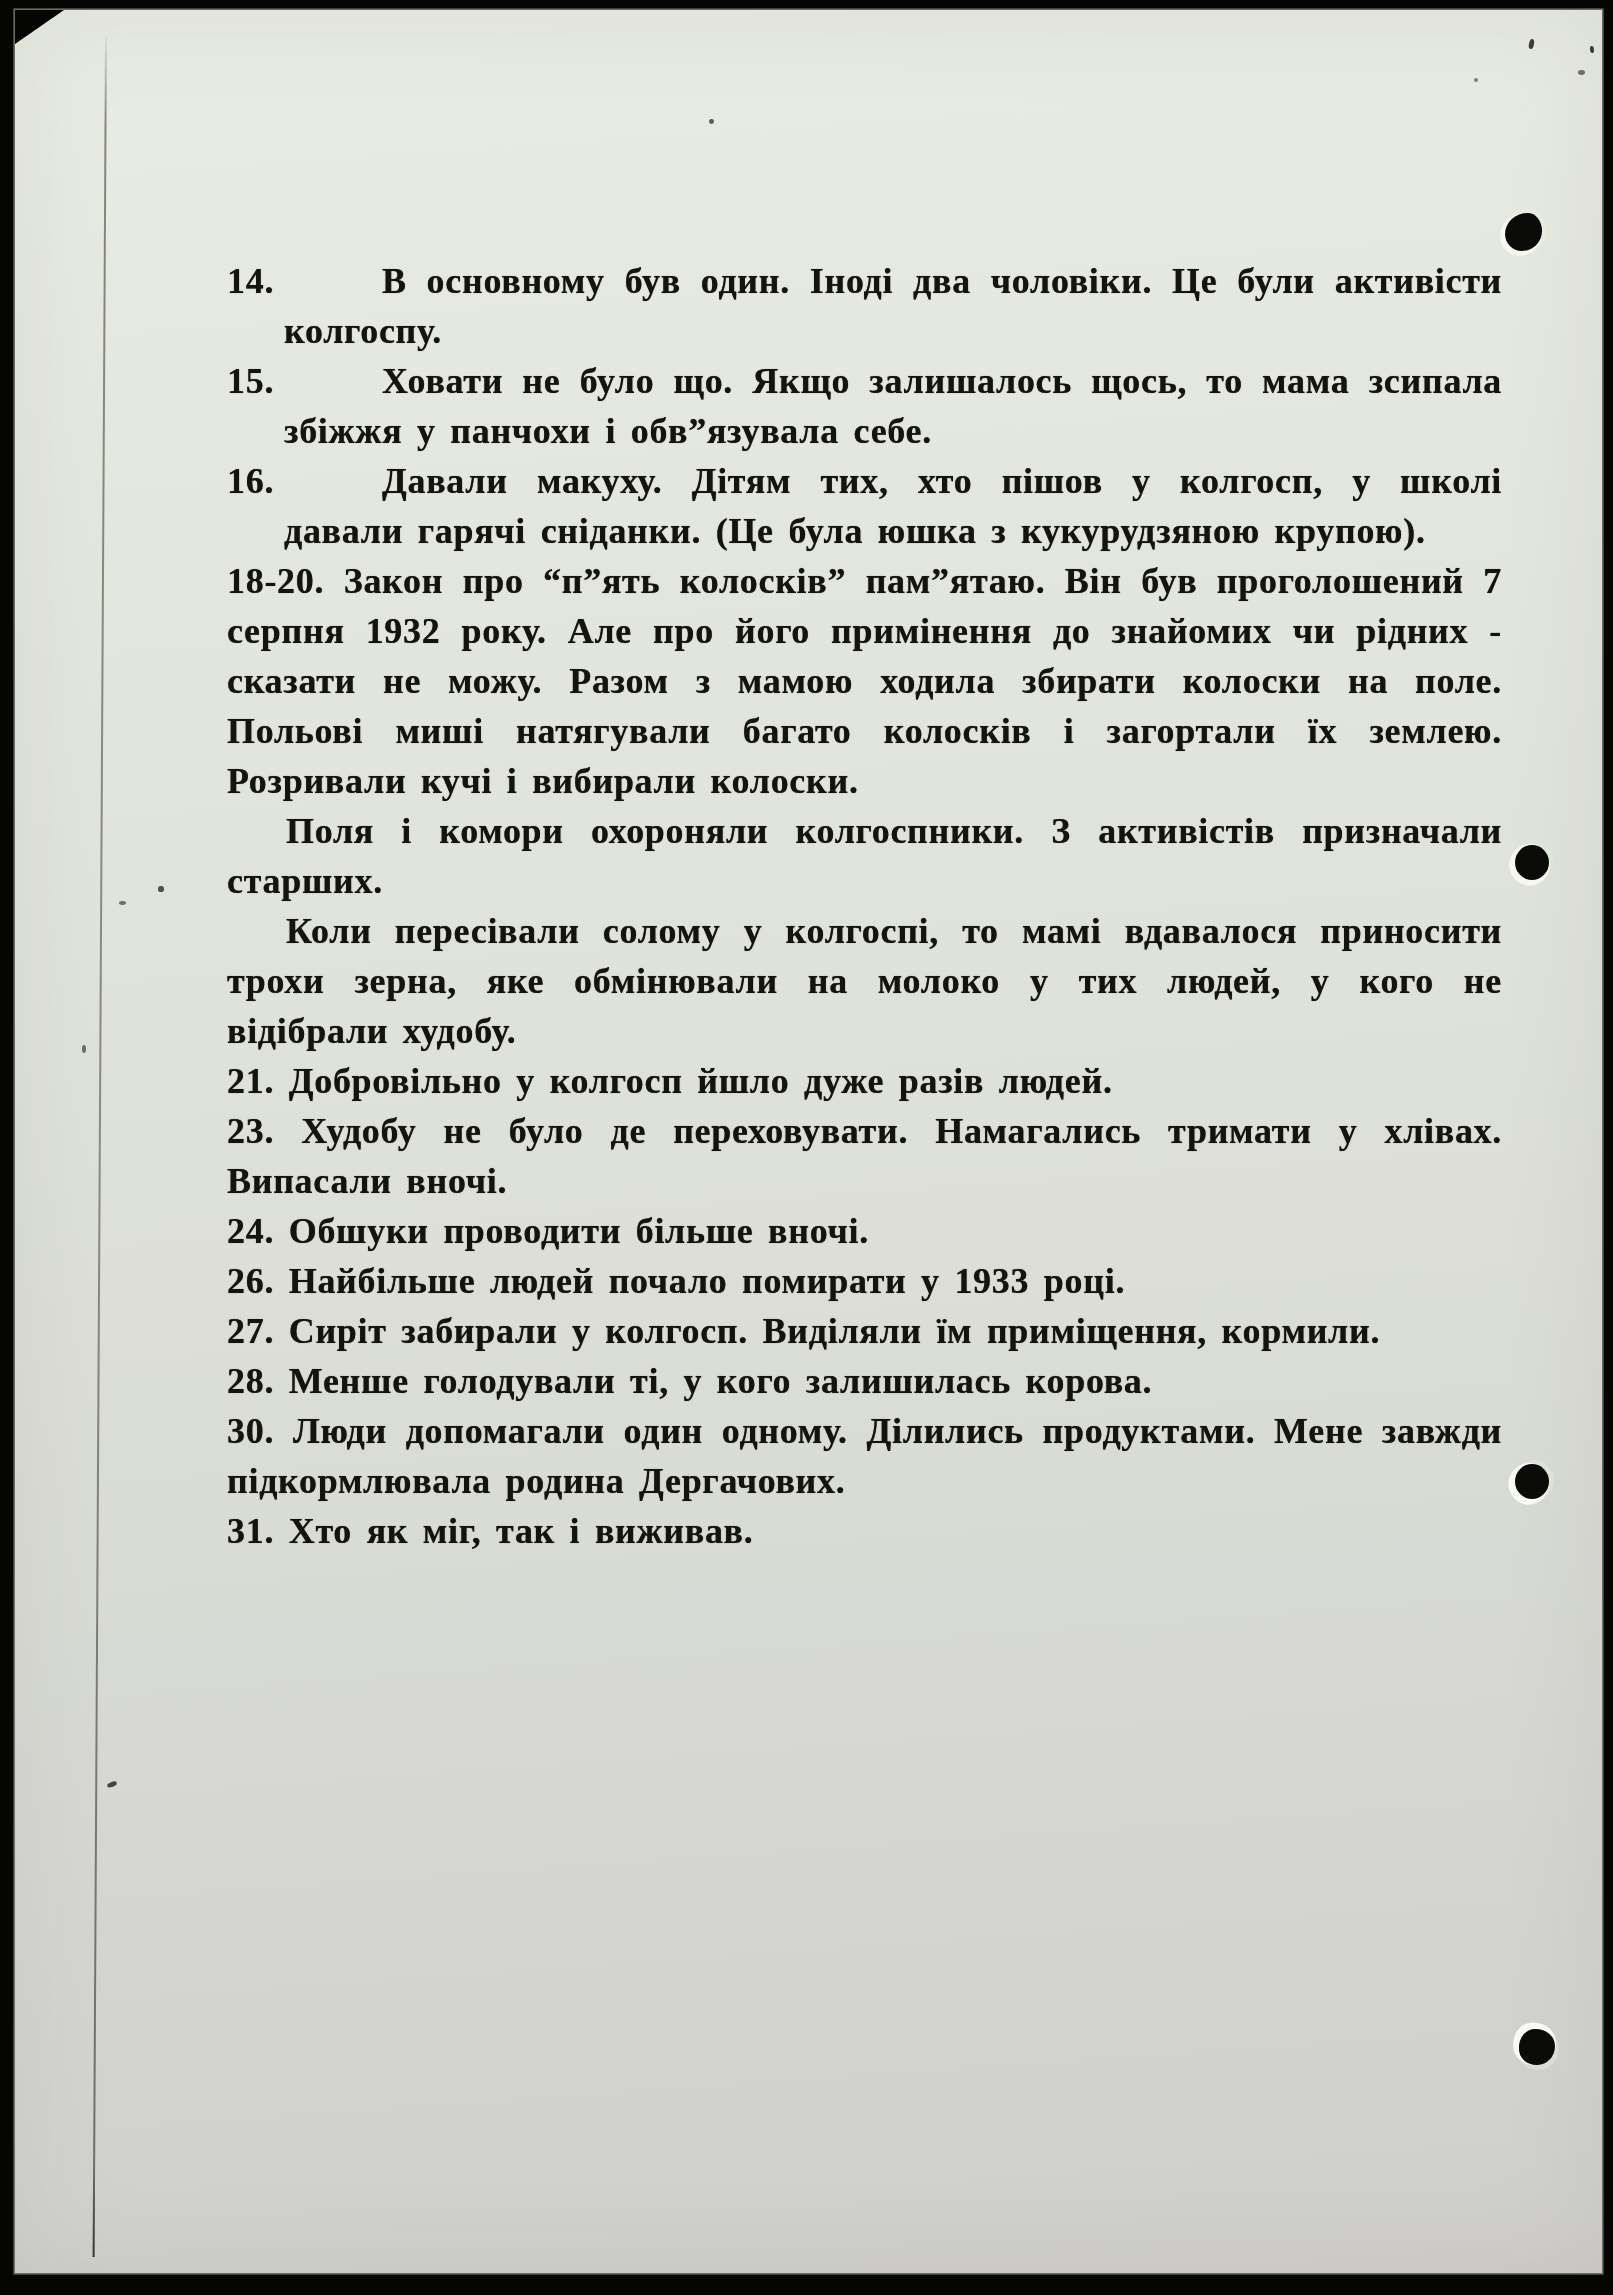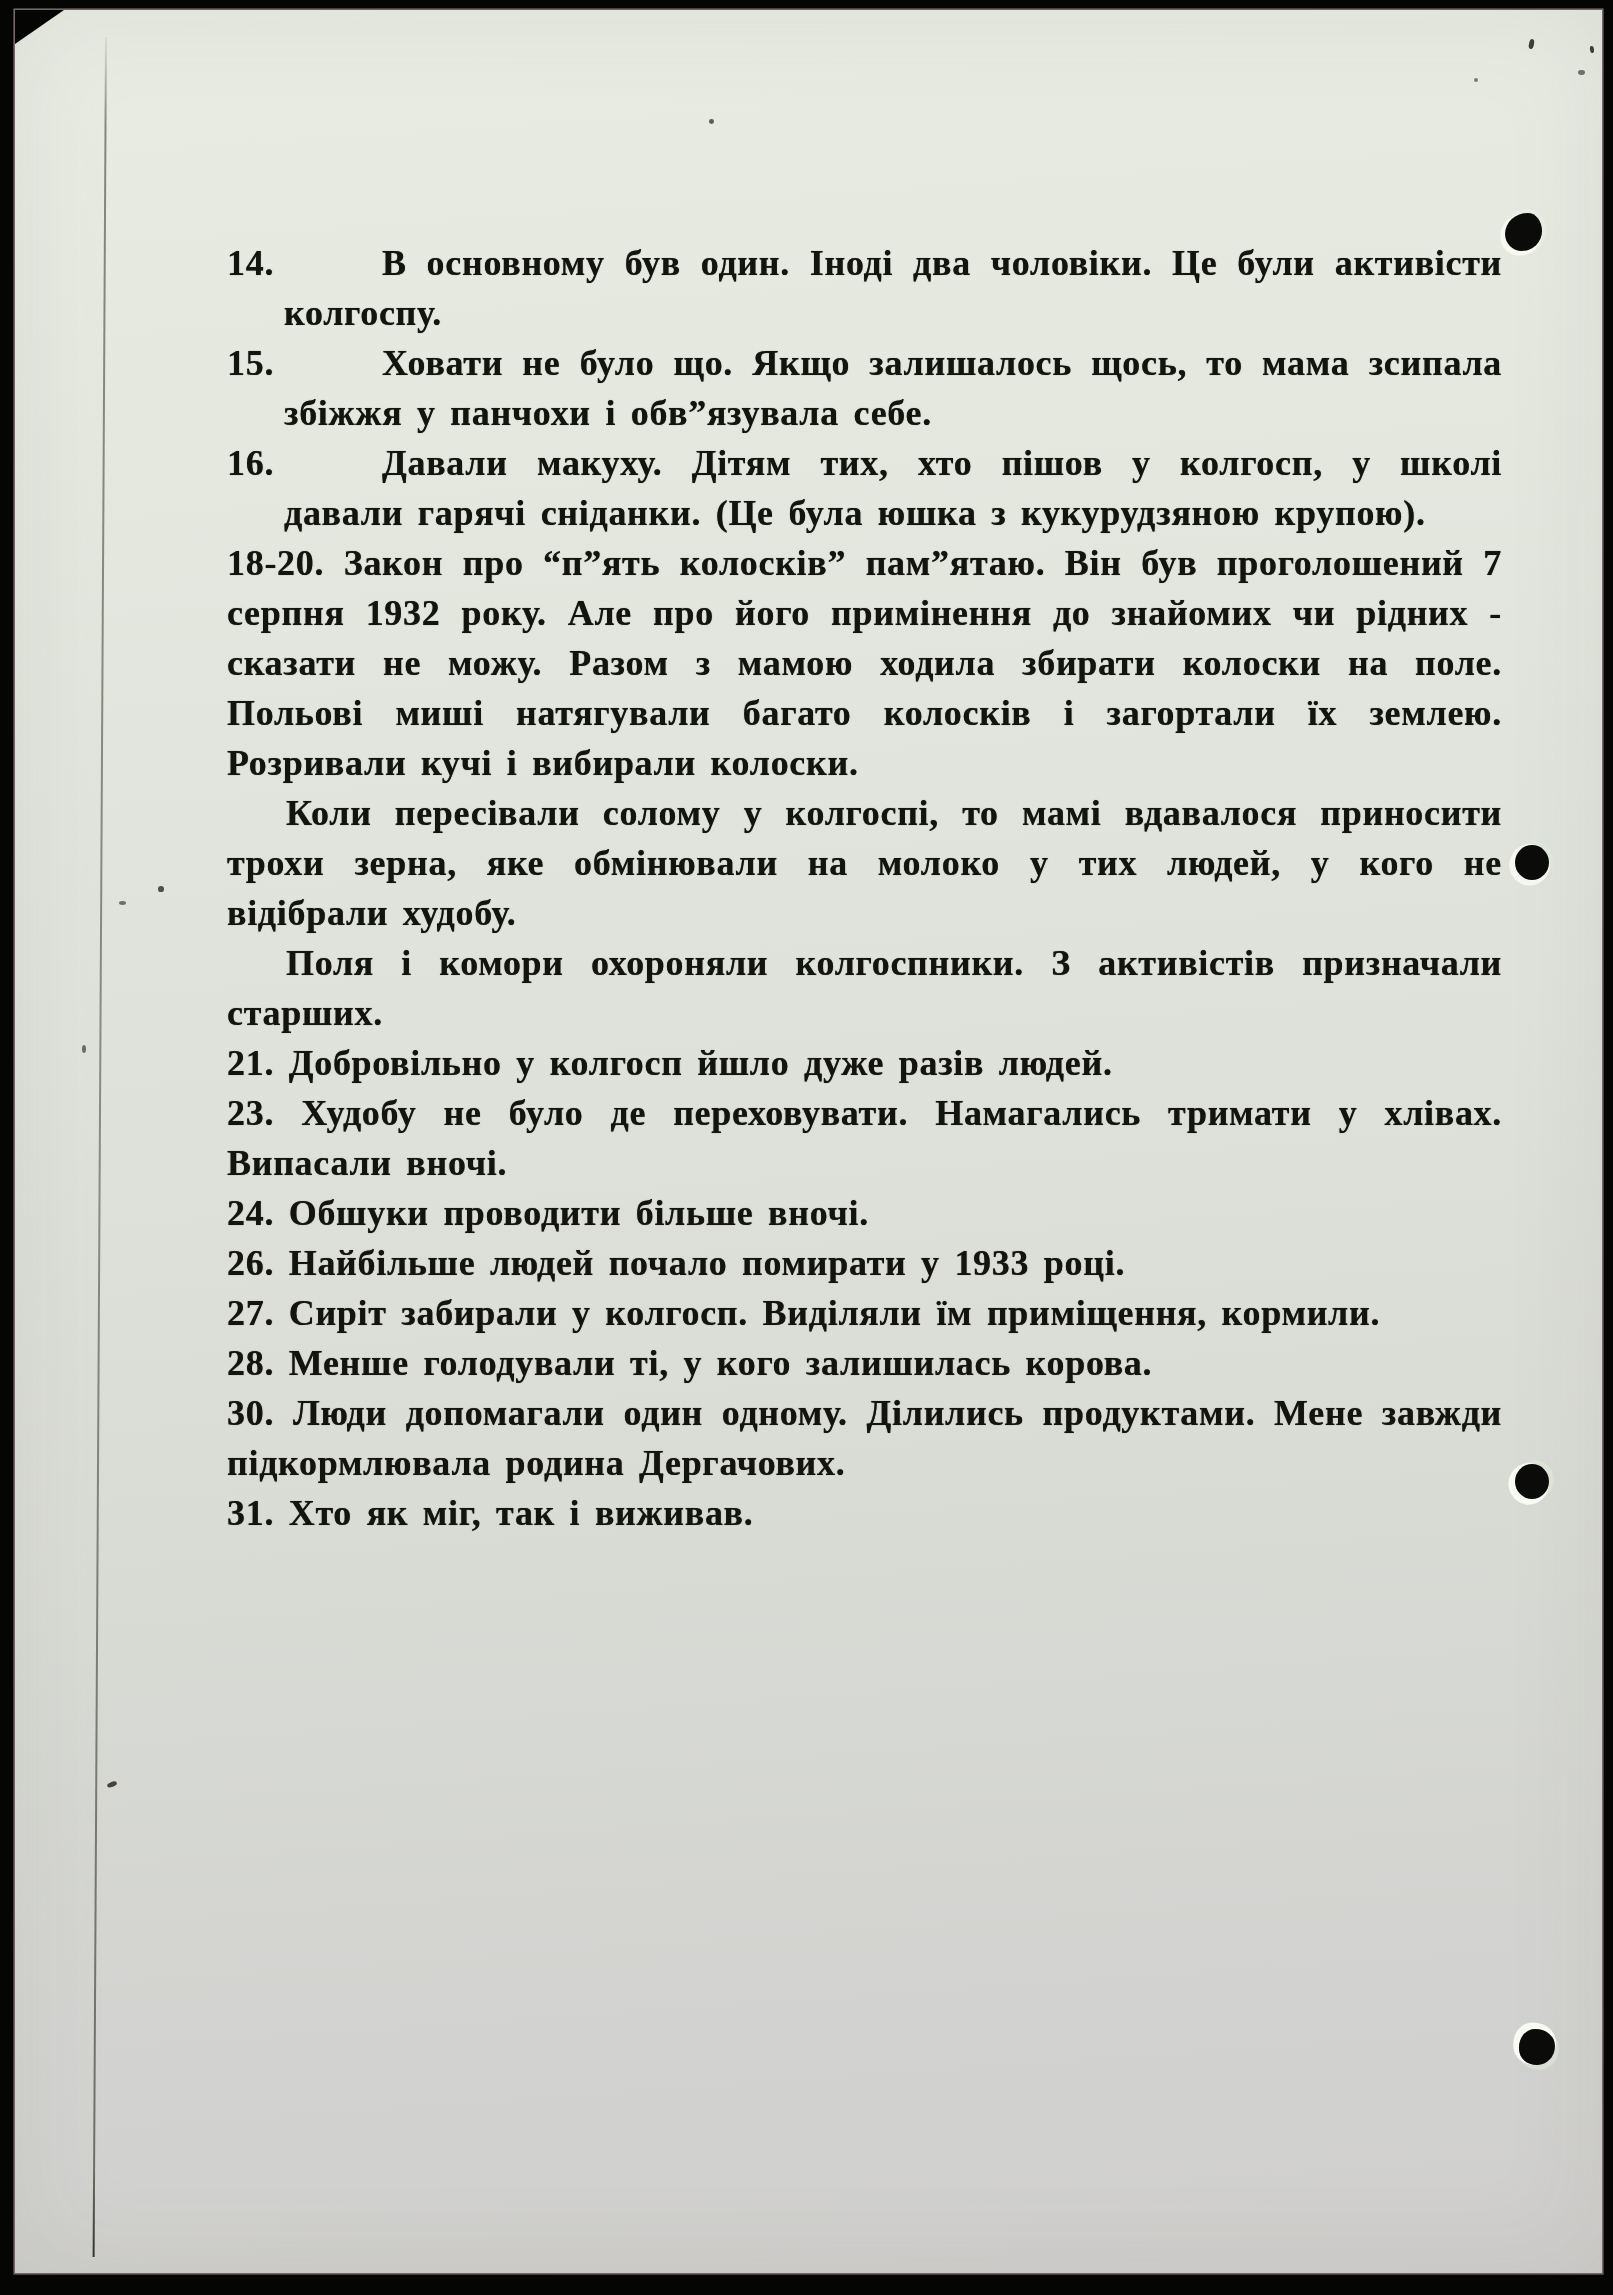--- a/index.html
+++ b/index.html
@@ -36,21 +36,21 @@
       rgba(40,40,30,0.05) 0%,
       rgba(50,50,40,0.55) 4%,
       rgba(55,55,45,0.5) 50%,
       rgba(45,45,35,0.6) 96%,
       rgba(25,25,18,0.85) 100%);
     transform-origin: top center;
     transform: rotate(0.32deg);
   }
   .text-block {
     position: absolute;
-    left: 227px; top: 238px; width: 1275px;
+    left: 227px; top: 256px; width: 1275px;
     font-family: "Liberation Serif", "DejaVu Serif", serif;
     font-weight: 700;
     font-size: 36px;
     line-height: 50px;
     color: #14140e;
     text-align: justify;
     letter-spacing: 0.7px;
     word-spacing: 4.9px;
     text-shadow: 0 0 0.8px rgba(25,25,15,0.75);
   }
@@ -111,23 +111,23 @@
 
     <div class="block tabbed"><span class="num">14.</span><span>В основному був один. Іноді два чоловіки. Це були активісти колгоспу.</span></div>
 
     <div class="block tabbed"><span class="num">15.</span><span>Ховати не було що. Якщо залишалось щось, то мама зсипала збіжжя у панчохи і обв”язувала себе.</span></div>
 
     <div class="block tabbed"><span class="num">16.</span><span>Давали макуху. Дітям тих, хто пішов у колгосп, у школі давали гарячі сніданки. (Це була юшка з кукурудзяною крупою).</span></div>
 
 
     <div class="block flow"><span>18-20.</span> <span>Закон про “п”ять колосків” пам”ятаю. Він був проголошений 7 серпня 1932 року. Але про його примінення до знайомих чи рідних - сказати не можу. Разом з мамою ходила збирати колоски на поле.  Польові миші натягували багато колосків  і загортали їх землею. Розривали кучі і вибирали колоски.</span></div>
 
+    <div class="block ipara"><span>Поля і комори охороняли колгоспники. З активістів призначали старших.</span></div>
+
     <div class="block ipara"><span>Коли пересівали солому у колгоспі, то мамі вдавалося приносити трохи зерна, яке обмінювали на молоко у тих людей, у  кого не відібрали худобу.</span></div>
-
-    <div class="block ipara"><span>Поля і комори охороняли колгоспники. З активістів призначали старших.</span></div>
 
     <div class="block flow"><span>21.</span> <span>Добровільно у колгосп йшло дуже разів людей.</span></div>
 
 
     <div class="block flow"><span>23.</span> <span>Худобу не було де переховувати. Намагались тримати у хлівах. Випасали вночі.</span></div>
 
     <div class="block flow"><span>24.</span> <span>Обшуки проводити більше вночі.</span></div>
 
 
     <div class="block flow"><span>26.</span> <span>Найбільше людей почало помирати у 1933 році.</span></div>

